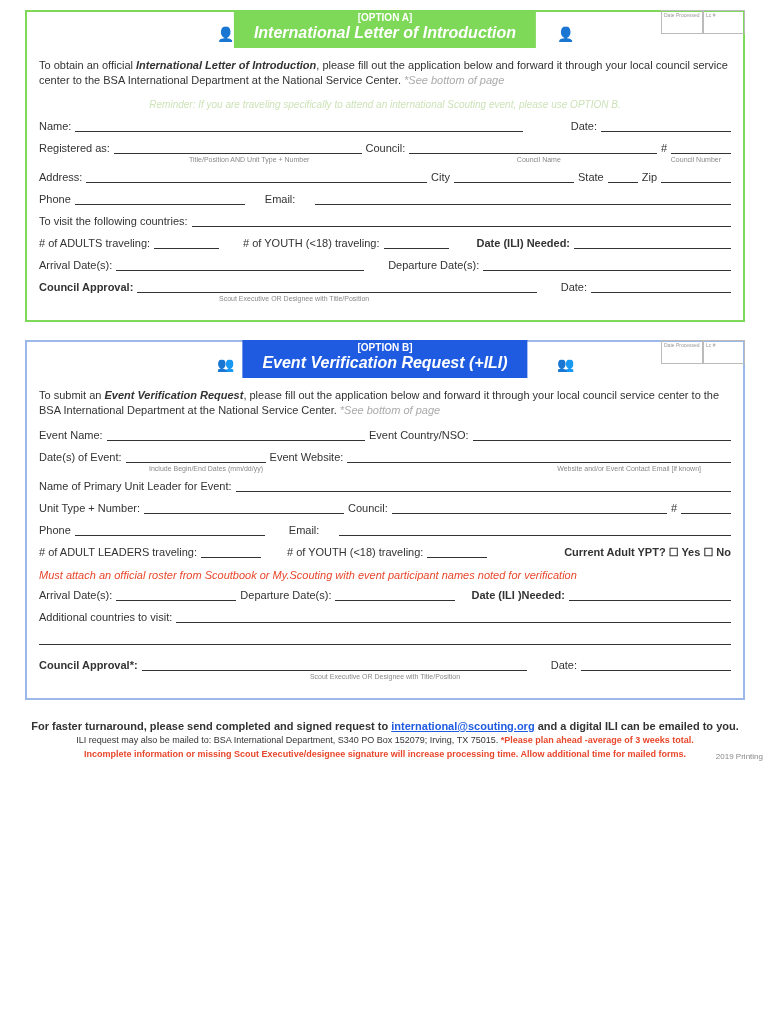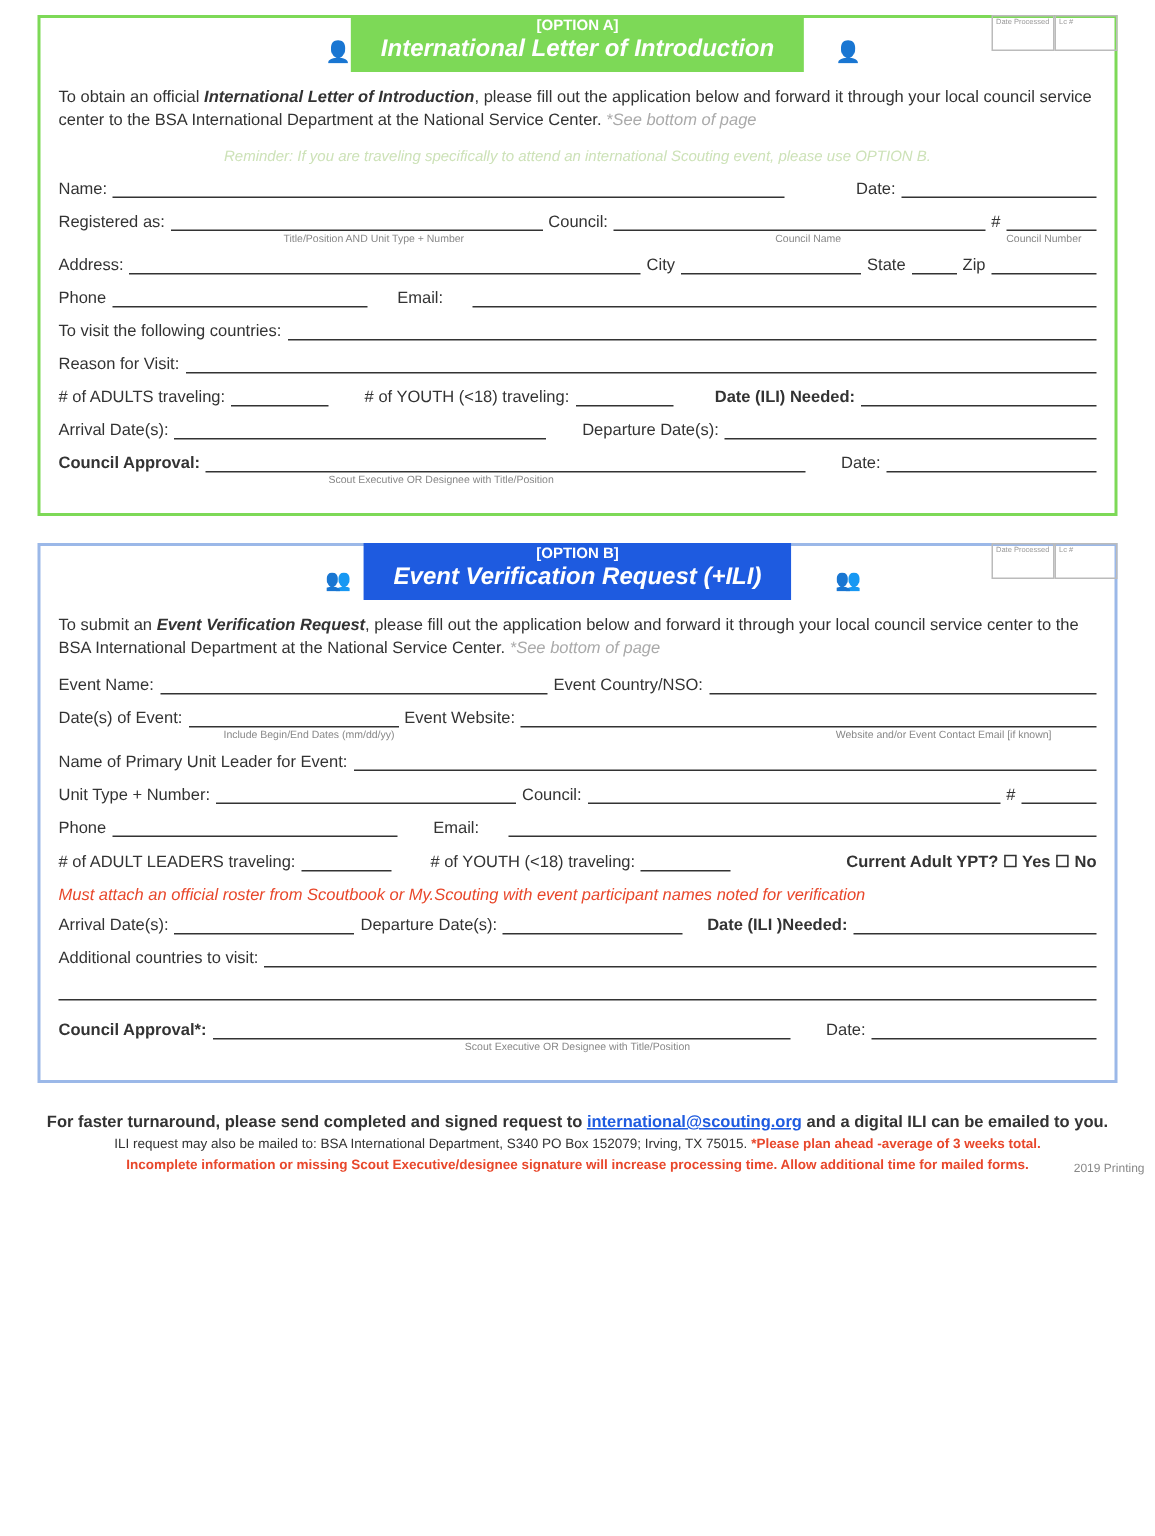--- a/index.html
+++ b/index.html
@@ -14,21 +14,21 @@
 .band-title{font-size:16px;font-style:italic;font-weight:bold}
 .top-boxes{position:absolute;top:-2px;right:-2px;display:flex}
 .top-box{border:0.5px solid #bbb;width:42px;height:24px;font-size:5px;color:#999;padding:1px 2px}
 .people-icon{position:absolute;top:14px;font-size:14px;color:#bbb}
 .pa-left{left:190px}.pa-right{left:530px}
 .pb-left{left:190px}.pb-right{left:530px}
 .intro{margin:38px 0 10px;font-size:11px;line-height:1.4}
 .intro em{font-style:italic;font-weight:bold}
 .intro .note{color:#aaa;font-style:italic}
 .reminder{color:#cde2b8;font-style:italic;text-align:center;font-size:10px;margin-bottom:10px}
-.row{display:flex;align-items:flex-end;margin-bottom:10px;font-size:11px;gap:4px}
+.row{display:flex;align-items:flex-start;margin-bottom:10px;font-size:11px;gap:4px}
 .lbl{white-space:nowrap}
 .line{border-bottom:1px solid #333;flex:1;height:12px}
 .linew{border-bottom:1px solid #333;height:12px;display:inline-block}
 .sub{font-size:7px;color:#888;text-align:center;margin-top:-8px;margin-bottom:8px}
 .bold{font-weight:bold}
 .warn{color:#e8472b;font-style:italic;font-size:11px;margin:8px 0}
 .footer{text-align:center;font-size:10px;line-height:1.5;margin-top:8px}
 .footer .main{font-size:11px;font-weight:bold}
 .footer a{color:#1e5be0;text-decoration:underline}
 .footer .red{color:#e8472b;font-weight:bold}
@@ -98,24 +98,20 @@
    <span style="width:12px"></span>
    <span class="lbl">Email:</span>
       <span style="width:12px"></span>
       <span class="line"></span>
  </div>
 
  <div class="row">
       <span class="lbl">To visit the following countries:</span>
       <span class="line"></span>
     </div>
- <div class="row">
-      <span class="lbl">Reason for Visit:</span>
-      <span class="line"></span>
-    </div>
 
  <div class="row">
    <span class="lbl"># of ADULTS traveling:</span>
       <span class="linew" style="width:65px"></span>
    <span style="width:16px"></span>
    <span class="lbl"># of YOUTH (&lt;18) traveling:</span>
       <span class="linew" style="width:65px"></span>
    <span style="width:20px"></span>
    <span class="lbl bold">Date (ILI) Needed:</span>
       <span class="line"></span>

